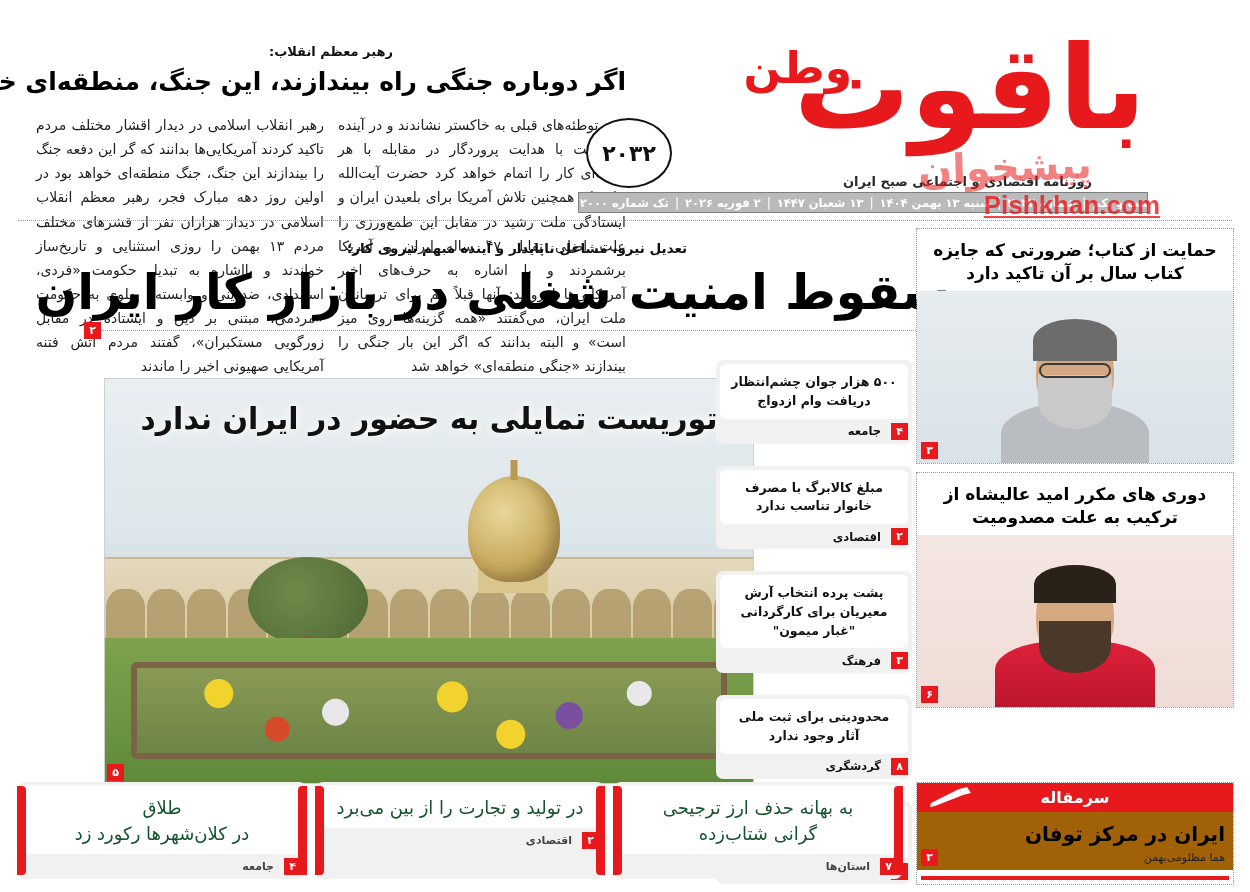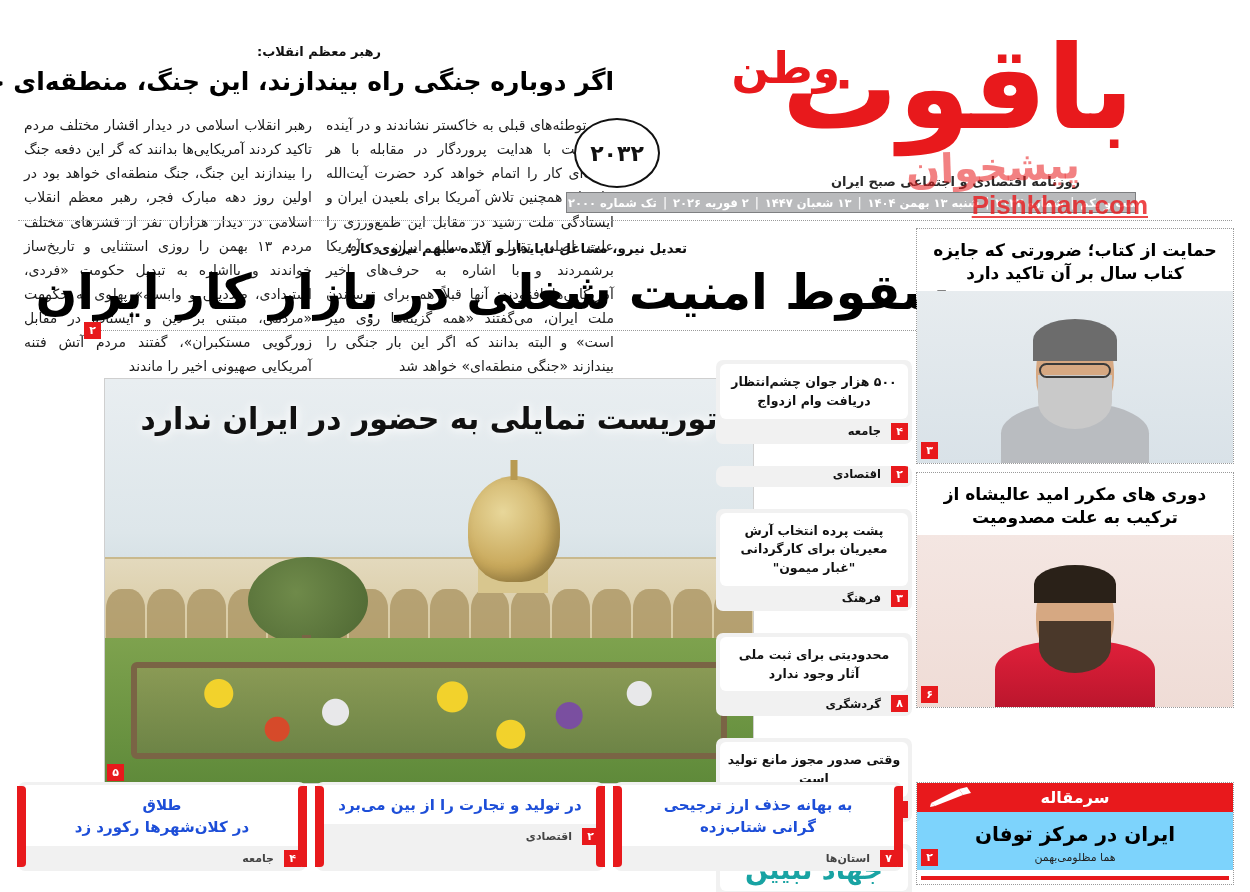--- a/index.html
+++ b/index.html
@@ -6,21 +6,21 @@
   * { box-sizing: border-box; margin: 0; padding: 0; }
   html, body {
     width: 1250px; height: 892px;
     background: #ffffff;
     font-family: "DejaVu Sans", "Liberation Sans", sans-serif;
     overflow: hidden;
   }
   .page { position: relative; width: 1250px; height: 892px; background: #fff; }
 
   
-  .masthead { position: absolute; top: 0; left: 0; width: 1158px; height: 222px; }
+  .masthead { position: absolute; top: 0; left: 12px; width: 1158px; height: 222px; }
 
   .logo-block { position: absolute; right: 18px; top: 24px; width: 520px; height: 180px; }
   .logo-wordmark {
     position: absolute; right: 6px; top: 6px;
     font-size: 116px; line-height: 1;
     color: #e8191c; font-weight: 700; letter-spacing: -2px;
     direction: rtl; white-space: nowrap;
   }
   .logo-vatan {
     position: absolute; right: 300px; top: 18px;
@@ -174,34 +174,34 @@
             width: 160px; height: 72px; background: linear-gradient(#e0203a, #b8152c); border-radius: 40% 40% 0 0; }
   .hair-dark { position: absolute; left: 50%; transform: translateX(-50%); top: 2px;
                width: 82px; height: 38px; background: #2a2118; border-radius: 50% 50% 0 0; }
   .beard-dark { position: absolute; left: 50%; transform: translateX(-50%); top: 58px;
                 width: 72px; height: 52px; background: #4a382a; border-radius: 0 0 50% 50%; }
 
   
   .strip { position: absolute; left: 18px; top: 782px; width: 884px; display: flex; gap: 10px; direction: rtl; }
   .scard { flex: 1; position: relative; background: #f1f1f1; border-radius: 7px; padding: 3px; }
   .scard-in { background: #fff; border-radius: 6px; padding: 10px 8px 7px; text-align: center; }
-  .scard-t { font-size: 15px; font-weight: 700; line-height: 1.45; color: #1d4ed8; }
+  .scard-t { font-size: 18px; font-weight: 400; line-height: 1.45; color: #14532d; }
   .scard-foot { display: flex; align-items: center; gap: 6px; padding: 4px 2px 1px; }
   .scard-sec { flex: 1; text-align: right; font-size: 11px; font-weight: 700; color: #444; padding-right: 4px; }
   .side-tab { position: absolute; right: -1px; top: 4px; bottom: 4px; width: 9px; background: #e8191c; border-radius: 4px 0 0 4px; }
   .side-tab.l { right: auto; left: -1px; border-radius: 0 4px 4px 0; }
 
   
   .editorial { position: absolute; left: 916px; top: 782px; width: 318px; border: 1px dotted #9a9a9a; }
   .ed-head {
     background: #e8191c; color: #fff; height: 29px; display: flex; align-items: center;
     justify-content: center; font-size: 16px; font-weight: 800; position: relative;
   }
   .pen { position: absolute; left: 12px; top: 4px; width: 44px; height: 20px; }
-  .ed-body { padding: 10px 8px 6px; text-align: center; position: relative; background:#7dd3fc; }
+  .ed-body { padding: 10px 8px 6px; position: relative; background:#a16207; }
   .ed-title { font-size: 20px; font-weight: 800; color: #000; }
   .ed-author { font-size: 11px; color: #222; margin-top: 5px; }
   .ed-badge { position: absolute; left: 4px; bottom: 4px; }
   .ed-underline { height: 4px; background: #e8191c; margin: 6px 4px 4px; }
 
   .pb { background: #e8191c; color: #fff; font-size: 11px; font-weight: 700;
         width: 17px; height: 17px; display: flex; align-items: center; justify-content: center; }
 </style>
 </head>
 <body>
@@ -295,20 +295,21 @@
 
       <div class="brief">
         <div class="brief-txt">۵۰۰ هزار جوان چشم‌انتظار دریافت وام ازدواج</div>
         <div class="brief-foot">
           <div class="pb">۴</div>
           <div class="brief-sec">جامعه</div>
         </div>
       </div>
 
       <div class="brief">
+        <div class="brief-txt">مبلغ کالابرگ با مصرف خانوار تناسب ندارد</div>
         <div class="brief-foot">
           <div class="pb">۲</div>
           <div class="brief-sec">اقتصادی</div>
         </div>
       </div>
 
       <div class="brief">
         <div class="brief-txt">پشت پرده انتخاب آرش معیریان برای کارگردانی "غبار میمون"</div>
         <div class="brief-foot">
           <div class="pb">۳</div>

